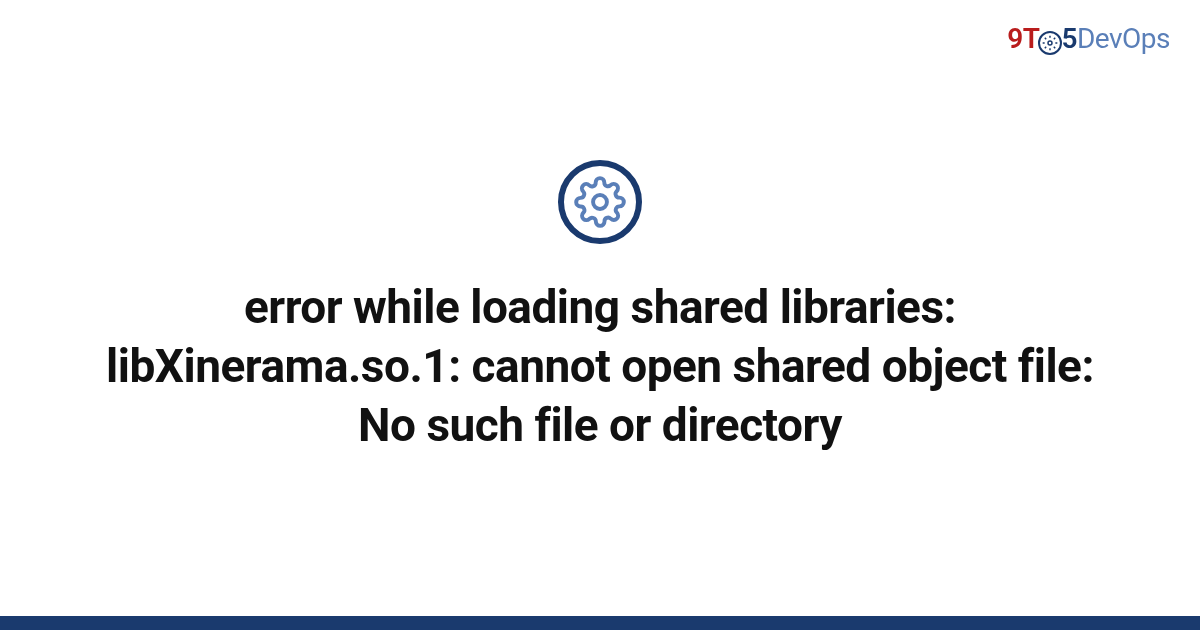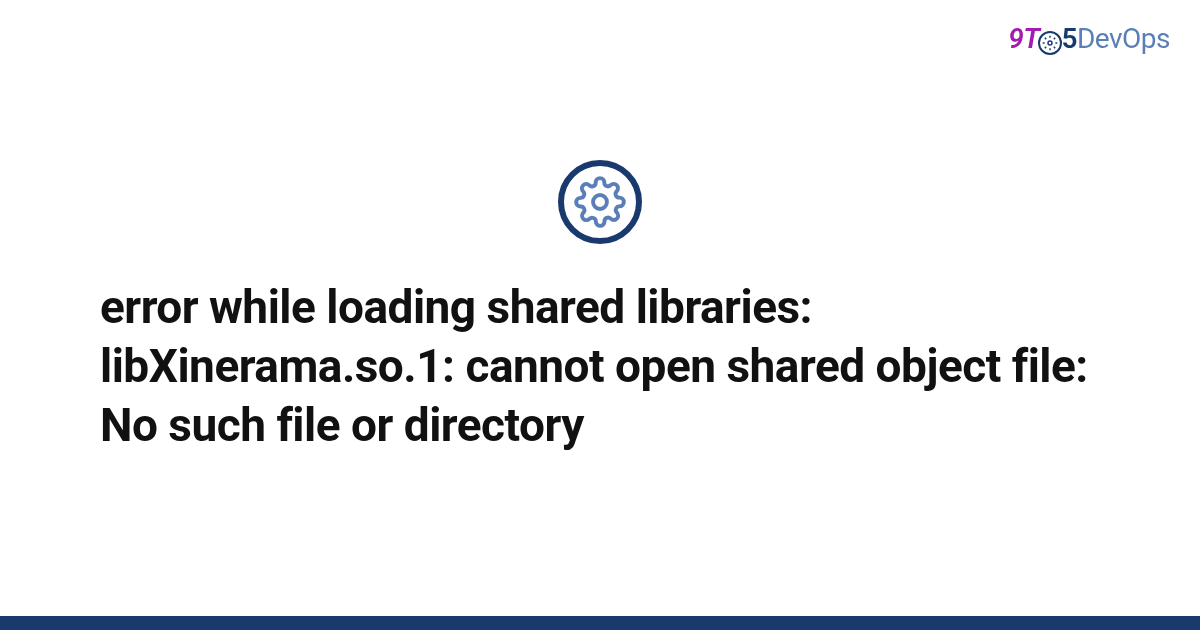--- a/index.html
+++ b/index.html
@@ -10,21 +10,21 @@
     position: relative;
   }
   .brand {
     position: absolute;
     top: 22px;
     right: 30px;
     font-size: 28px;
     font-weight: 600;
     letter-spacing: -0.5px;
   }
-  .brand .nine { color: #a21caf; font-style: italic; }
+  .brand .nine { color: #b91c1c; }
   .brand .gear-char {
     display: inline-flex;
     align-items: center;
     justify-content: center;
     vertical-align: -3px;
     width: 24px;
     height: 24px;
     border: 2.5px solid #1a3a6e;
     border-radius: 50%;
     margin: 0 -1px;
@@ -46,20 +46,21 @@
     align-items: center;
     justify-content: center;
   }
   .center-icon svg { width: 52px; height: 52px; }
   .title {
     position: absolute;
     top: 278px;
     left: 50%;
     transform: translateX(-50%);
     width: 1000px;
+    text-align: center;
     font-size: 46px;
     font-weight: 700;
     color: #111111;
     line-height: 1.28;
     letter-spacing: -0.5px;
   }
   .footer-bar {
     position: absolute;
     bottom: 0;
     left: 0;

